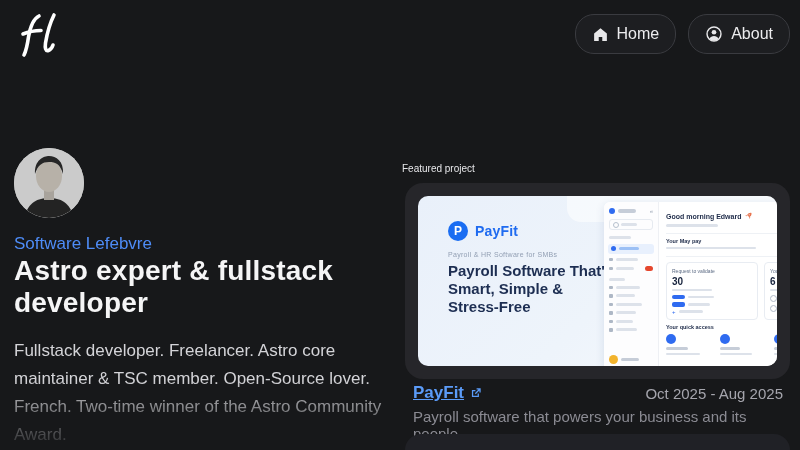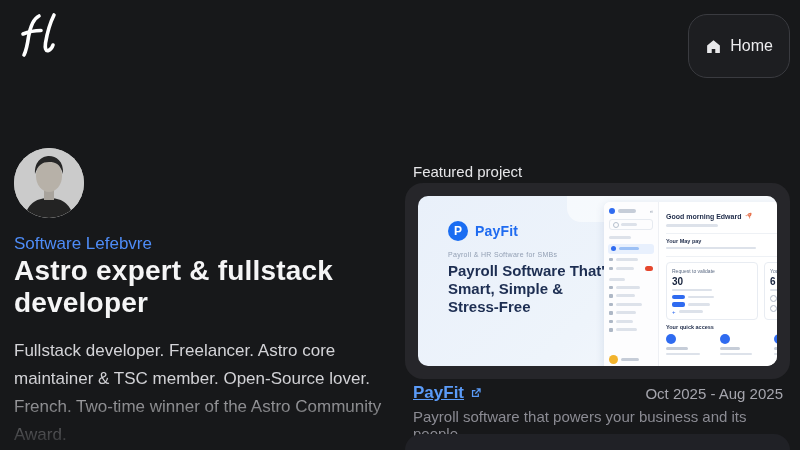--- a/index.html
+++ b/index.html
@@ -8,41 +8,41 @@
     background:#17181a;
     font-family:"Liberation Sans", sans-serif;
     -webkit-font-smoothing:antialiased;
   }
   
   .header{position:absolute;left:0;top:0;width:800px;height:72px;}
   .logo{position:absolute;left:14px;top:8px;width:52px;height:56px;cursor:pointer;}
   .nav{position:absolute;right:10px;top:14px;display:flex;gap:12px;align-items:center;}
   .pill{
     display:flex;align-items:center;gap:8px;
-    height:38px;padding:12px 16px;border-radius:19px;
+    height:38px;padding:0 16px;border-radius:19px;
     background:#1d1e21;border:1px solid #3a3b40;
     color:#ececee;font-size:16px;cursor:pointer;white-space:nowrap;
   }
   .pill.cta{background:#2563eb;border:1px solid #2563eb;color:#fff;font-weight:bold;}
   .pill svg{flex:0 0 auto;}
   
   .avatar{position:absolute;left:14px;top:148px;width:70px;height:70px;border-radius:50%;overflow:hidden;background:#cdcdcd;}
   .hero-name{position:absolute;left:14px;top:234px;color:#4e8cf7;font-size:17px;}
   .hero-title{
     position:absolute;left:14px;top:255px;width:330px;margin:0;
     color:#f5f5f6;font-size:28px;font-weight:bold;line-height:1.15;letter-spacing:.2px;
   }
   .hero-bio{
     position:absolute;left:14px;top:337px;width:382px;margin:0;
     color:#d4d4d8;font-size:17px;line-height:28px;
     -webkit-mask-image:linear-gradient(180deg,#000 38%,rgba(0,0,0,.45) 72%,rgba(0,0,0,.10) 100%);
             mask-image:linear-gradient(180deg,#000 38%,rgba(0,0,0,.45) 72%,rgba(0,0,0,.10) 100%);
   }
   
-  .featured-label{position:absolute;left:413px;top:163px;color:#e6e6e9;font-size:15px;}
+  .featured-label{position:absolute;left:402px;top:163px;color:#e6e6e9;font-size:10px;}
   .project-card{
     position:absolute;left:405px;top:183px;width:385px;height:196px;
     background:#26262a;border-radius:18px;box-sizing:border-box;padding:13px;
   }
   .shot{
     position:relative;width:100%;height:100%;border-radius:10px;overflow:hidden;
     background:linear-gradient(135deg,#e9f0fa 0%,#eef4fb 55%,#f7fafd 100%);
   }
   .shot-glow{position:absolute;right:-30px;top:-34px;width:240px;height:60px;background:rgba(255,255,255,.55);border-radius:14px;}
   .brand-row{position:absolute;left:30px;top:25px;display:flex;align-items:center;gap:7px;}
@@ -94,20 +94,28 @@
     </svg>
   </div>
 
   <div class="nav">
     <div class="pill">
       <svg width="17" height="17" viewBox="0 0 24 24">
         <path d="M12 3 3 10.5V21h6.5v-5.5h5V21H21V10.5Z" fill="#e8e8ea"></path>
       </svg>
       <span>Home</span>
     </div>
+    <div class="pill">
+      <svg width="18" height="18" viewBox="0 0 24 24">
+        <circle cx="12" cy="12" r="9.3" fill="none" stroke="#e8e8ea" stroke-width="1.9"></circle>
+        <circle cx="12" cy="9.6" r="3.1" fill="#e8e8ea"></circle>
+        <path d="M5.8 18.7c1.5-2.7 3.6-3.9 6.2-3.9s4.7 1.2 6.2 3.9a9.3 9.3 0 0 1-12.4 0Z" fill="#e8e8ea"></path>
+      </svg>
+      <span>About</span>
+    </div>
   </div>
 </div>
 
 <div class="avatar">
   <svg viewBox="0 0 70 70" width="70" height="70">
     <rect width="70" height="70" fill="#cbcbcb"></rect>
     <path d="M10 70 C14 54 24 50 35 50 C46 50 56 54 60 70 Z" fill="#232323"></path>
     <rect x="30" y="40" width="10" height="12" fill="#a8a39c"></rect>
     <ellipse cx="35" cy="28" rx="13" ry="16" fill="#b7b1a8"></ellipse>
     <path d="M21 26 C20 12 30 8 35 8 C42 8 50 13 49 26 C46 16 42 14 35 14 C28 14 24 17 21 26 Z" fill="#262626"></path>

